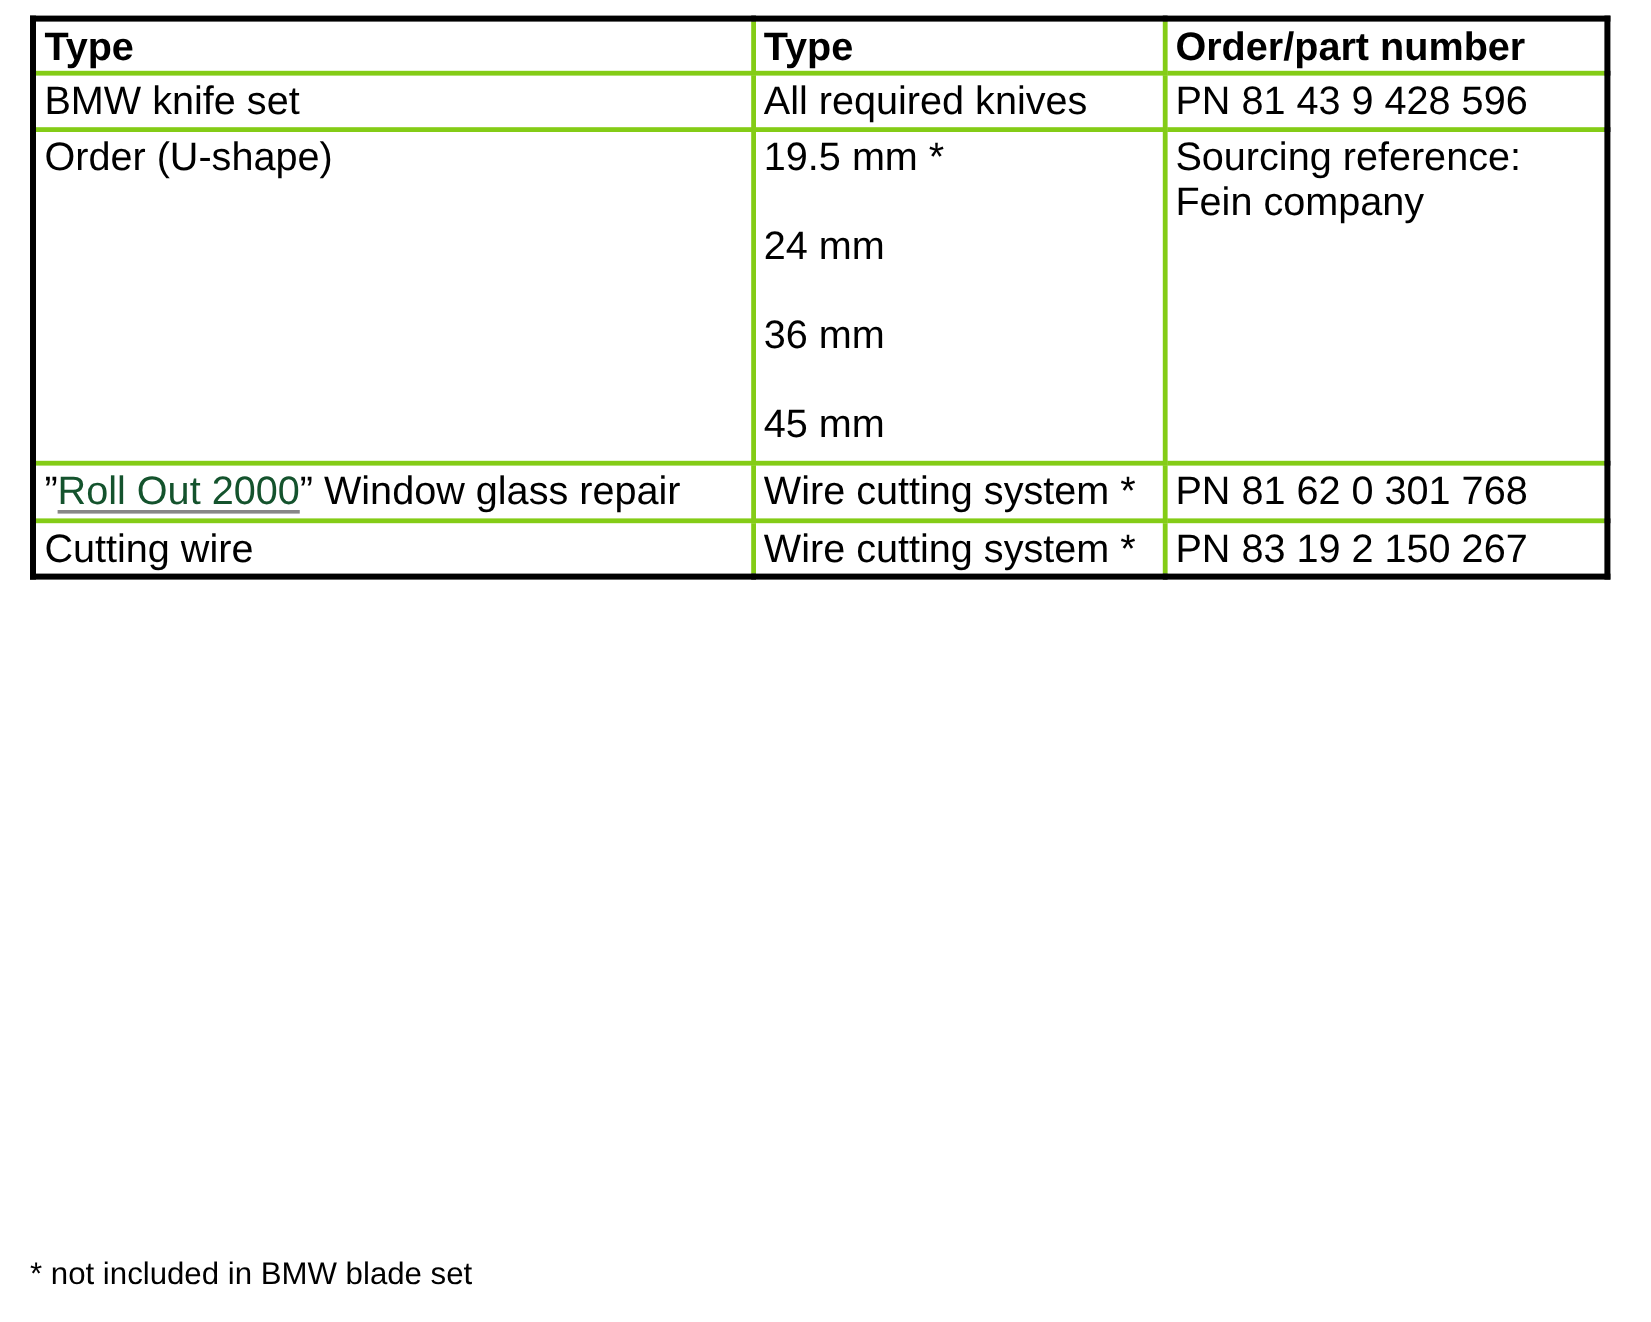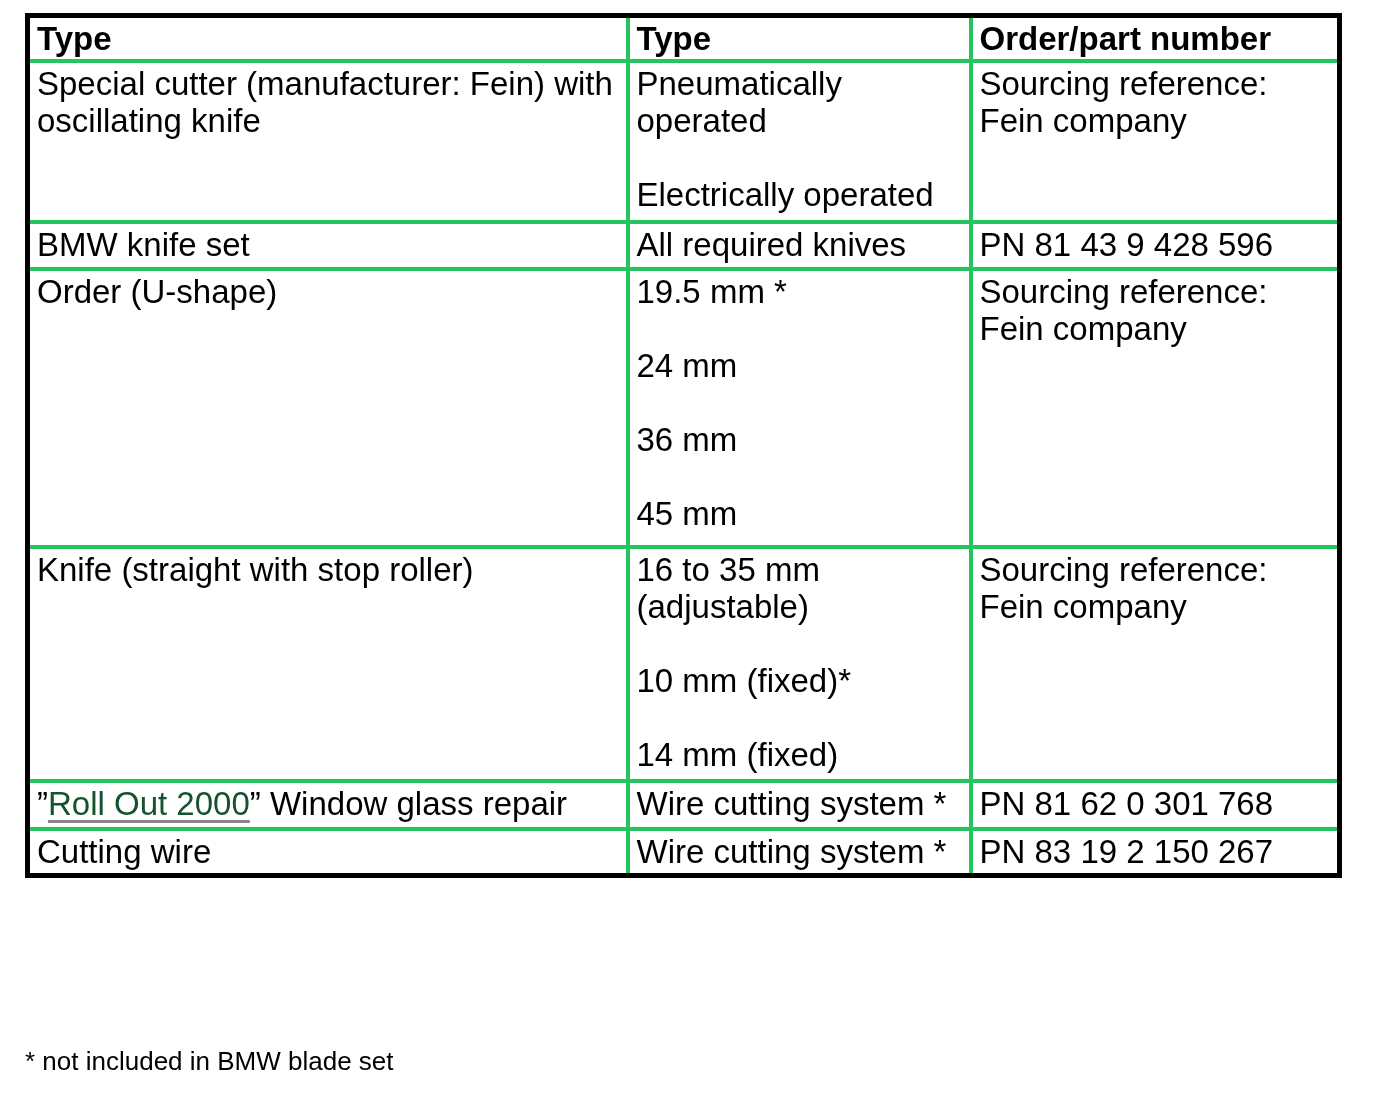--- a/index.html
+++ b/index.html
@@ -18,21 +18,21 @@
   table.tools {
     position: absolute;
     left: 25px;
     top: 13px;
     width: 1312px;
     border-collapse: collapse;
     table-layout: fixed;
     border: 5px solid #000;
   }
   table.tools th, table.tools td {
-    border: 4px solid #22c55e;
+    border: 4px solid #84cc16;
     vertical-align: top;
     text-align: left;
     padding: 2px 7px;
     font-size: 33px;
     line-height: 37px;
     white-space: pre-line;
     overflow: hidden;
   }
   table.tools th {
     font-weight: bold;
@@ -67,58 +67,40 @@
         <col class="col2">
         <col class="col3">
     </colgroup>
     <tbody>
         <tr style="height:41px;">
       <th>Type</th>
       <th>Type</th>
       <th>Order/part number</th>
     </tr>
 
-    <tr style="height:161px;">
-      <td>Special cutter (manufacturer: Fein) with oscillating knife</td>
-      <td>Pneumatically operated
-
-Electrically operated</td>
-      <td>Sourcing reference:
-Fein company</td>
-    </tr>
 
     <tr style="height:47px;">
       <td>BMW knife set</td>
       <td>All required knives</td>
       <td>PN 81 43 9 428 596</td>
     </tr>
 
     <tr style="height:278px;">
       <td>Order (U-shape)</td>
       <td>19.5 mm *
 
 24 mm
 
 36 mm
 
 45 mm</td>
       <td>Sourcing reference:
 Fein company</td>
     </tr>
 
-    <tr style="height:234px;">
-      <td>Knife (straight with stop roller)</td>
-      <td>16 to 35 mm (adjustable)
-
-10 mm (fixed)*
-
-14 mm (fixed)</td>
-      <td>Sourcing reference:
-Fein company</td>
-    </tr>
 
     <tr style="height:48px;">
       <td><span>”</span><a class="doclink">Roll Out 2000</a><span>” Window glass repair</span></td>
       <td>Wire cutting system *</td>
       <td>PN 81 62 0 301 768</td>
     </tr>
 
     <tr style="height:46px;margin-top:36px;">
       <td>Cutting wire</td>
       <td>Wire cutting system *</td>

